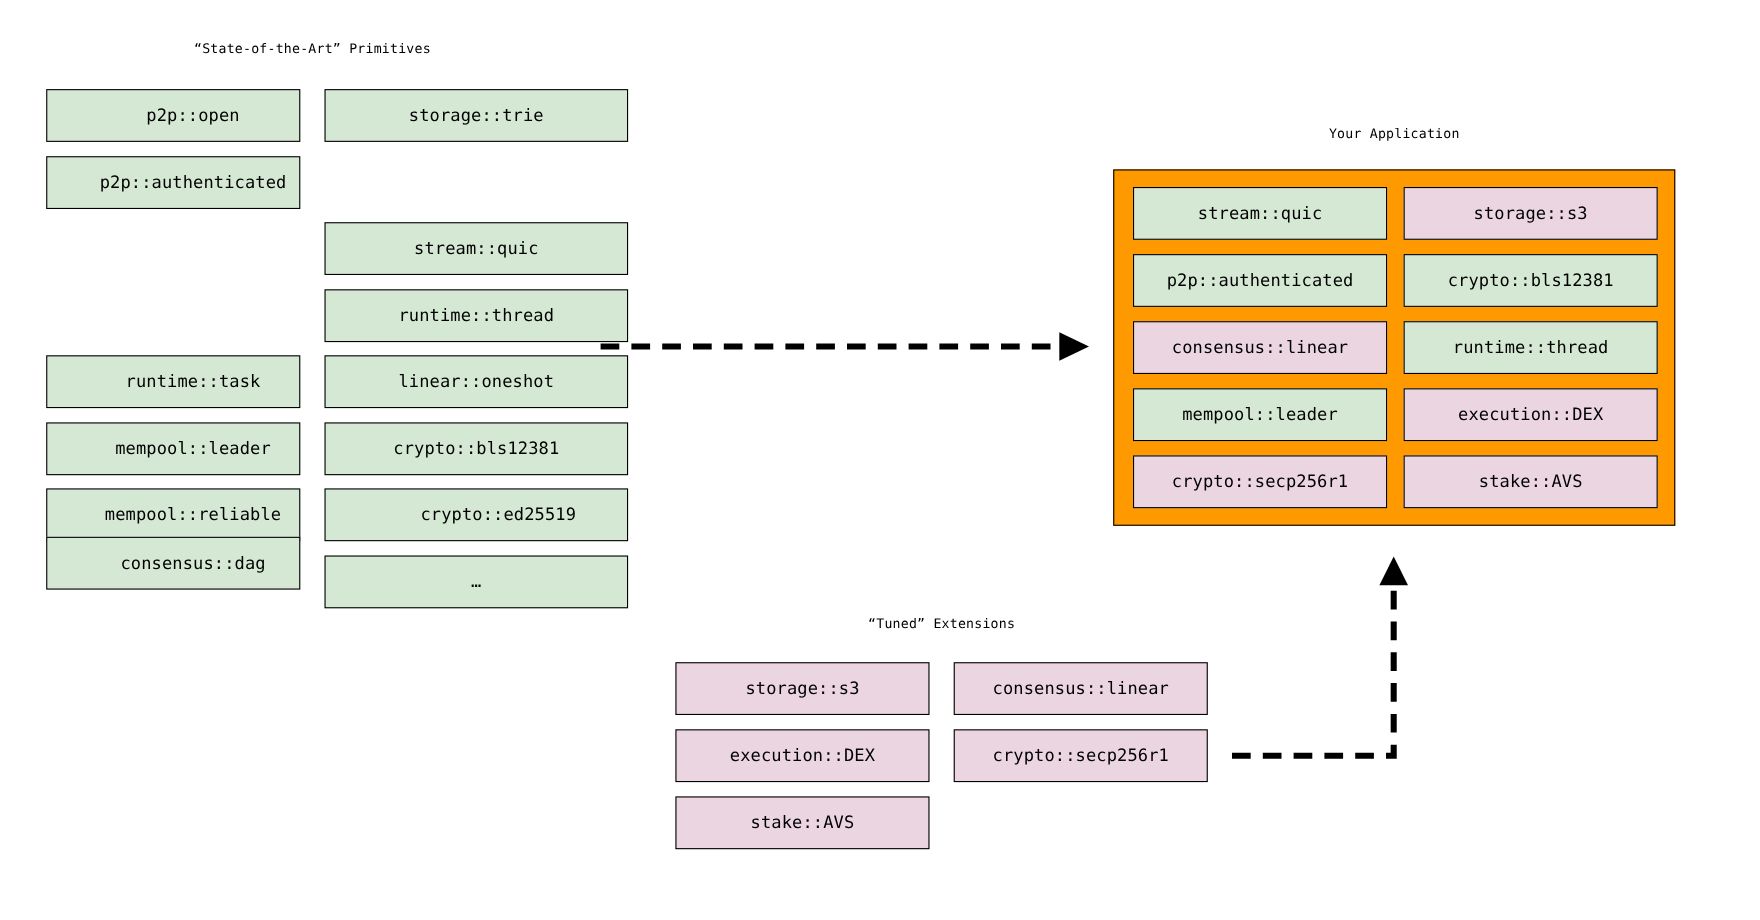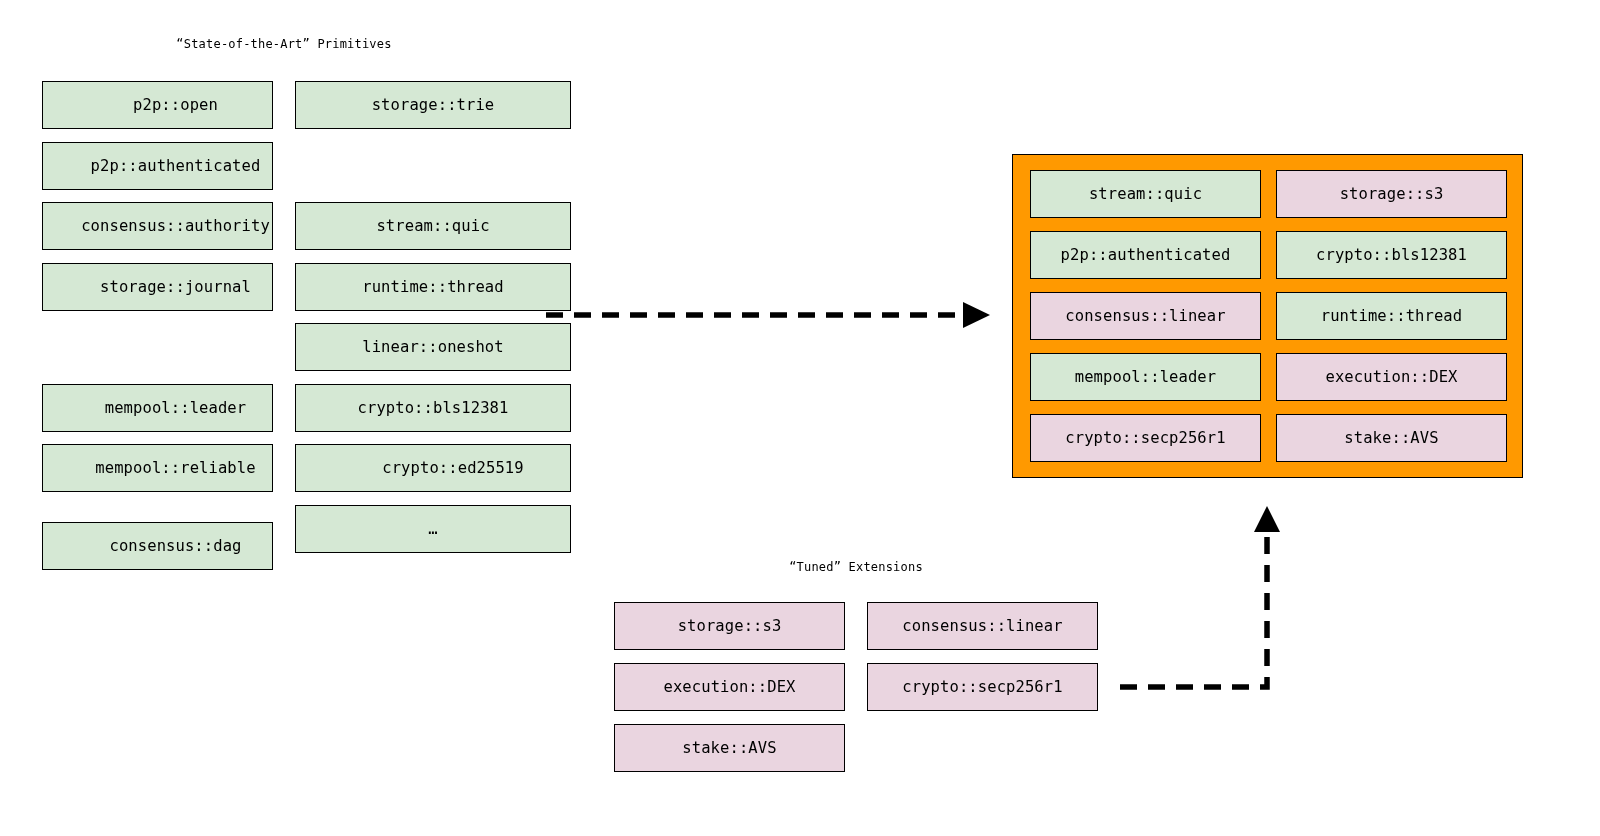--- a/index.html
+++ b/index.html
@@ -81,33 +81,30 @@
 <div class="canvas">
 
   <div class="section-title" style="left:42px; top:37px; width:484px;">“State-of-the-Art” Primitives</div>
 
   <div class="node green prim-col1" style="top:81px;">
       <span>p2p::open</span>
     </div>
   <div class="node green prim-col1" style="top:142px;">
       <span>p2p::authenticated</span>
     </div>
-  <div class="node green prim-col1" style="top:202px;">
-      <span>consensus::authority</span>
-    </div>
-  <div class="node green prim-col1" style="top:263px;">
-      <span>storage::journal</span>
+  <div class="node green prim-col1" style="top:323px;">
+      <span>runtime::task</span>
     </div>
   <div class="node green prim-col1" style="top:384px;">
       <span>mempool::leader</span>
     </div>
   <div class="node green prim-col1" style="top:444px;align-items:center;">
       <span>mempool::reliable</span>
     </div>
-  <div class="node green prim-col1" style="top:522px;">
+  <div class="node green prim-col1" style="top:488px;">
       <span>consensus::dag</span>
     </div>
 
   <div class="node green prim-col2" style="top:81px;">
       <span>storage::trie</span>
     </div>
   <div class="node green prim-col2" style="top:202px;">
       <span>stream::quic</span>
     </div>
   <div class="node green prim-col2" style="top:263px;">
@@ -119,20 +116,21 @@
   <div class="node green prim-col2" style="top:384px;">
       <span>crypto::bls12381</span>
     </div>
   <div class="node green prim-col2" style="top:444px;padding-left:40px;">
       <span>crypto::ed25519</span>
     </div>
   <div class="node green prim-col2" style="top:505px;">
       <span>…</span>
     </div>
 
+  <div class="section-title" style="left:1012px; top:114px; width:511px;">Your Application</div>
 
   <div class="app-box"></div>
 
   <div class="node green app-col1" style="top:170px;">
       <span>stream::quic</span>
     </div>
   <div class="node green app-col1" style="top:231px;">
       <span>p2p::authenticated</span>
     </div>
   <div class="node pink  app-col1" style="top:292px;">

